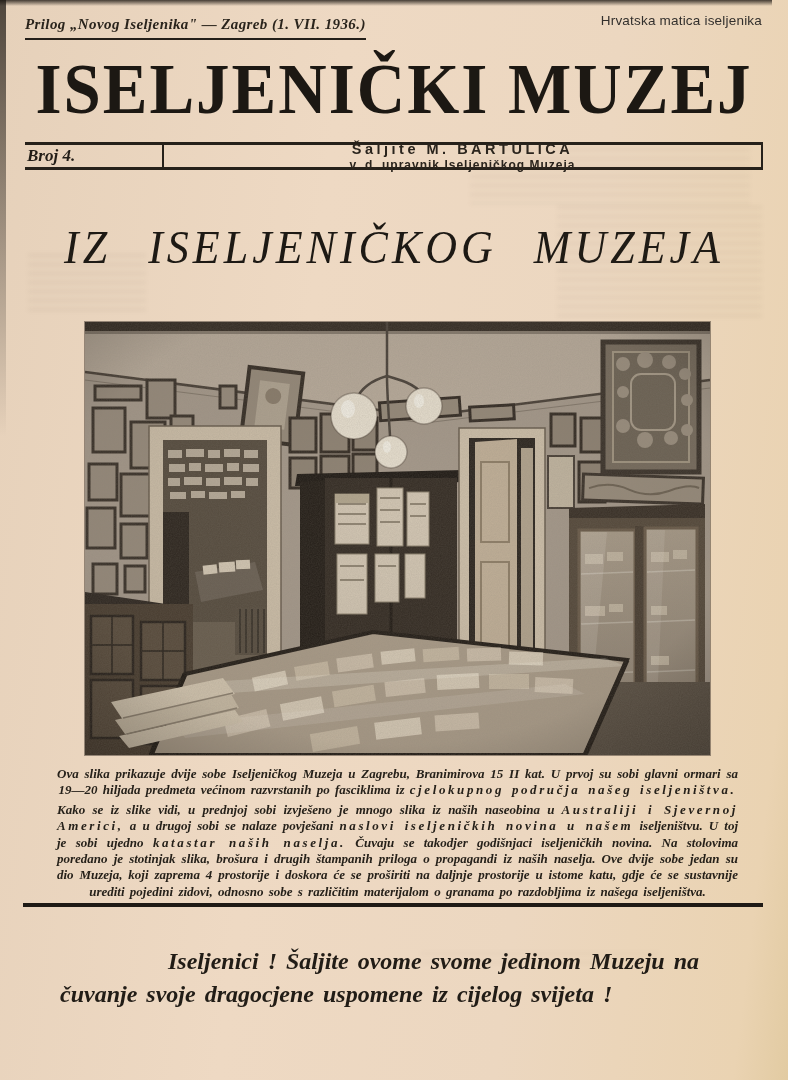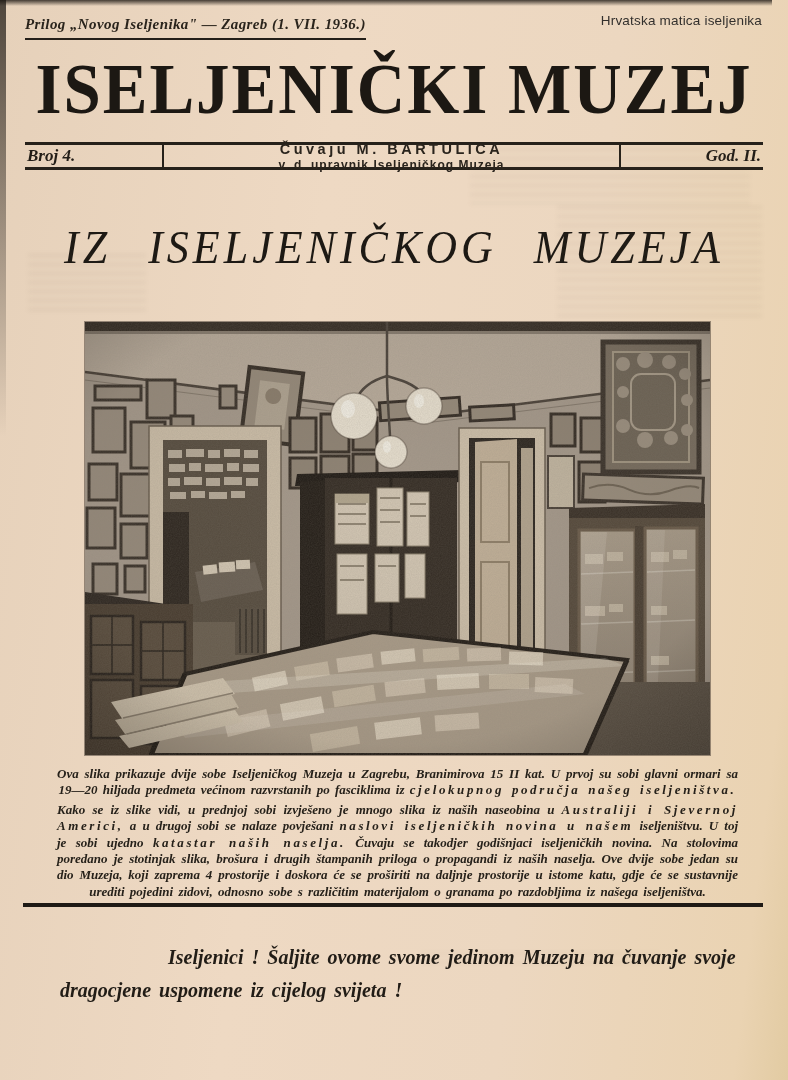--- a/index.html
+++ b/index.html
@@ -60,43 +60,42 @@
     font-weight:bold;font-style:italic;font-size:13px;line-height:16.4px;
     word-spacing:2px;color:#26211a;
   }
   .caption p{margin:0 0 3px 0;text-align:justify;text-align-last:center;}
   .caption .sperr{letter-spacing:.2em;}
   .rule-thick{
     position:absolute;left:23px;top:903px;width:740px;height:3.5px;background:#1f1a15;
   }
   .appeal{
     position:absolute;left:60px;top:921px;width:676px;
-    font-weight:bold;font-style:italic;font-size:20px;line-height:33px;
+    font-weight:bold;font-style:italic;font-size:24px;line-height:33px;
     text-indent:108px;word-spacing:3px;color:#211c16;
   }
 </style>
 </head>
 <body>
 
 <div class="page">
   <div class="edge-top"></div>
   <div class="edge-left"></div>
 
   <div class="masthead">Prilog „Novog Iseljenika" — Zagreb (1. VII. 1936.)</div>
   <div class="watermark">Hrvatska matica iseljenika</div>
 
   <div class="title">ISELJENIČKI MUZEJ</div>
 
   <div class="band">
     <div class="cell c-left">Broj 4.</div>
     <div class="cell c-mid">
-      <div class="l1">Čuvaju M. BARTULICA</div>
+      <div class="l1">Šaljite M. BARTULICA</div>
       <div class="l2">v. d. upravnik Iseljeničkog Muzeja</div>
     </div>
-    <div class="cell c-right">God. II.</div>
   </div>
 
   <div class="headline">IZ ISELJENIČKOG MUZEJA</div>
 
   <div class="ghost g1"></div>
   <div class="ghost g2"></div>
   <div class="ghost g3"></div>
   <div class="ghost g4"></div>
 
   <div class="photo">

